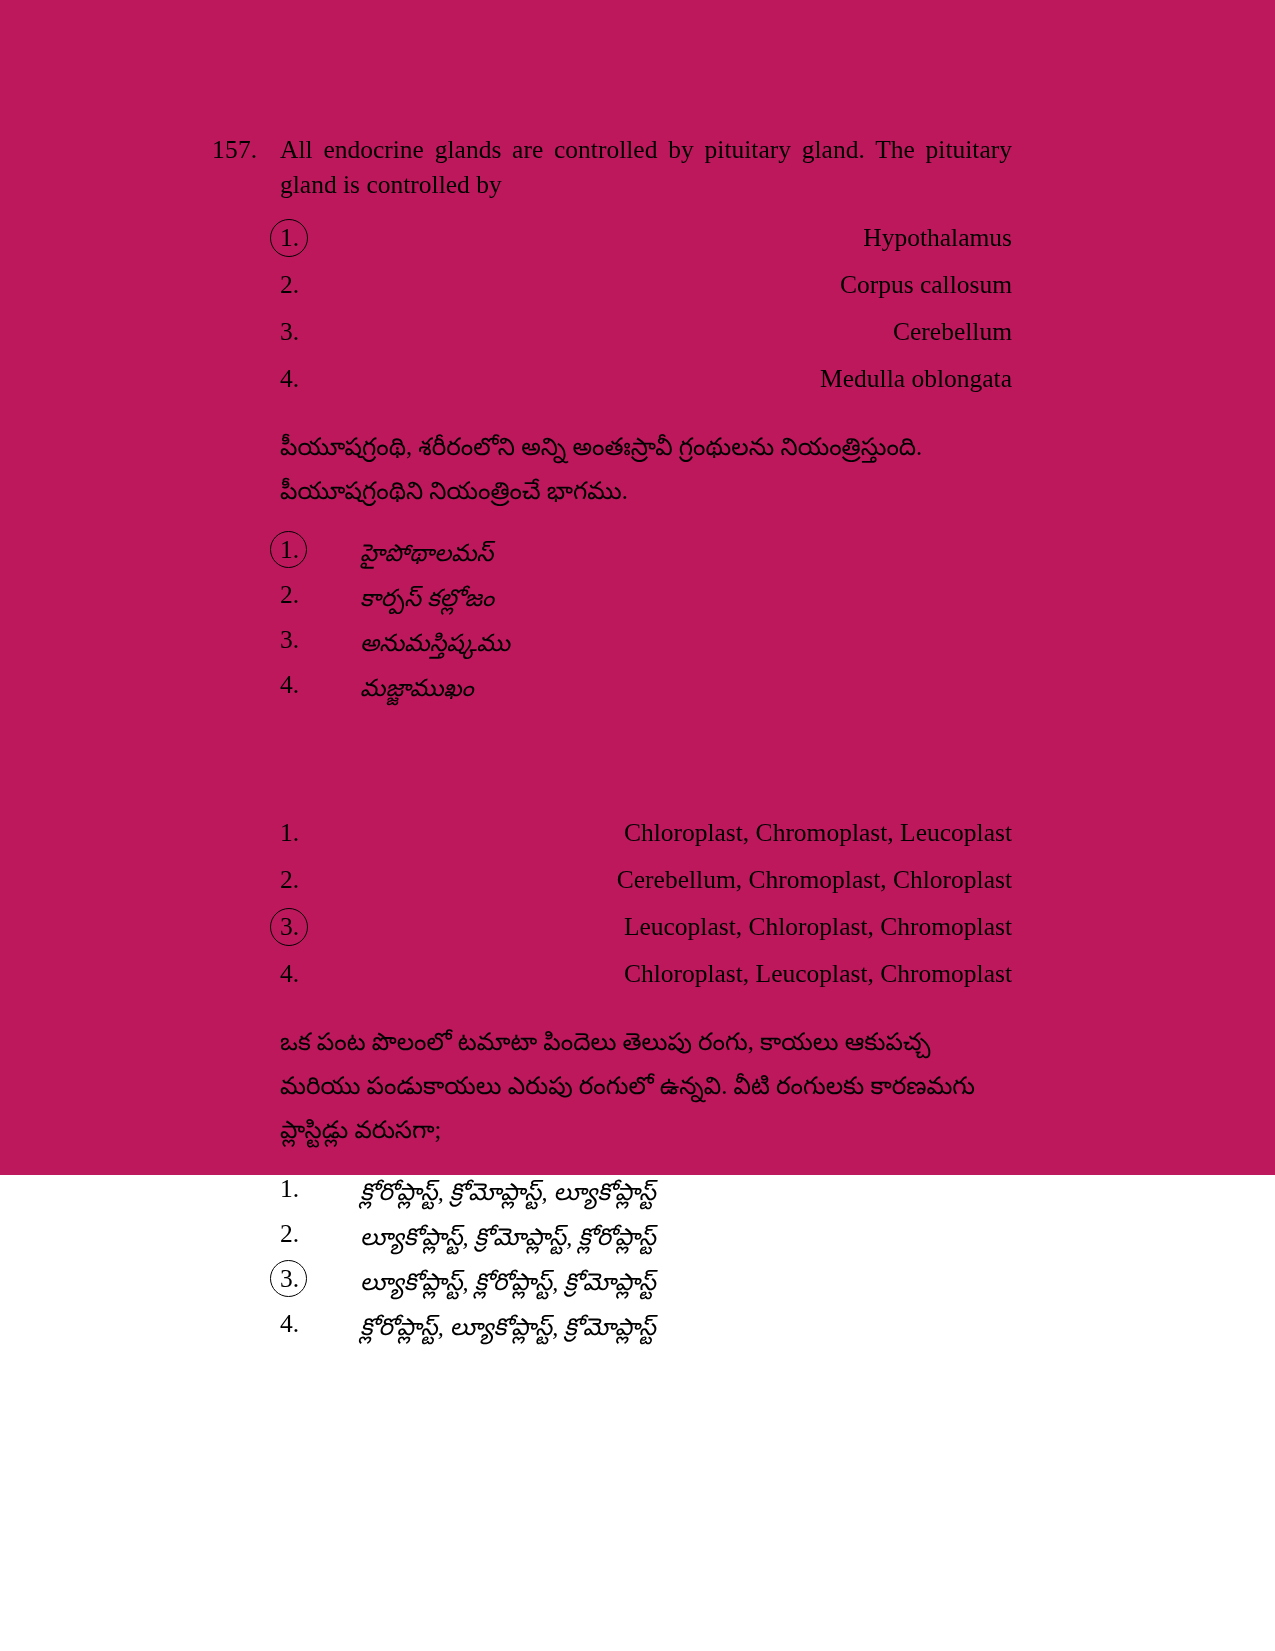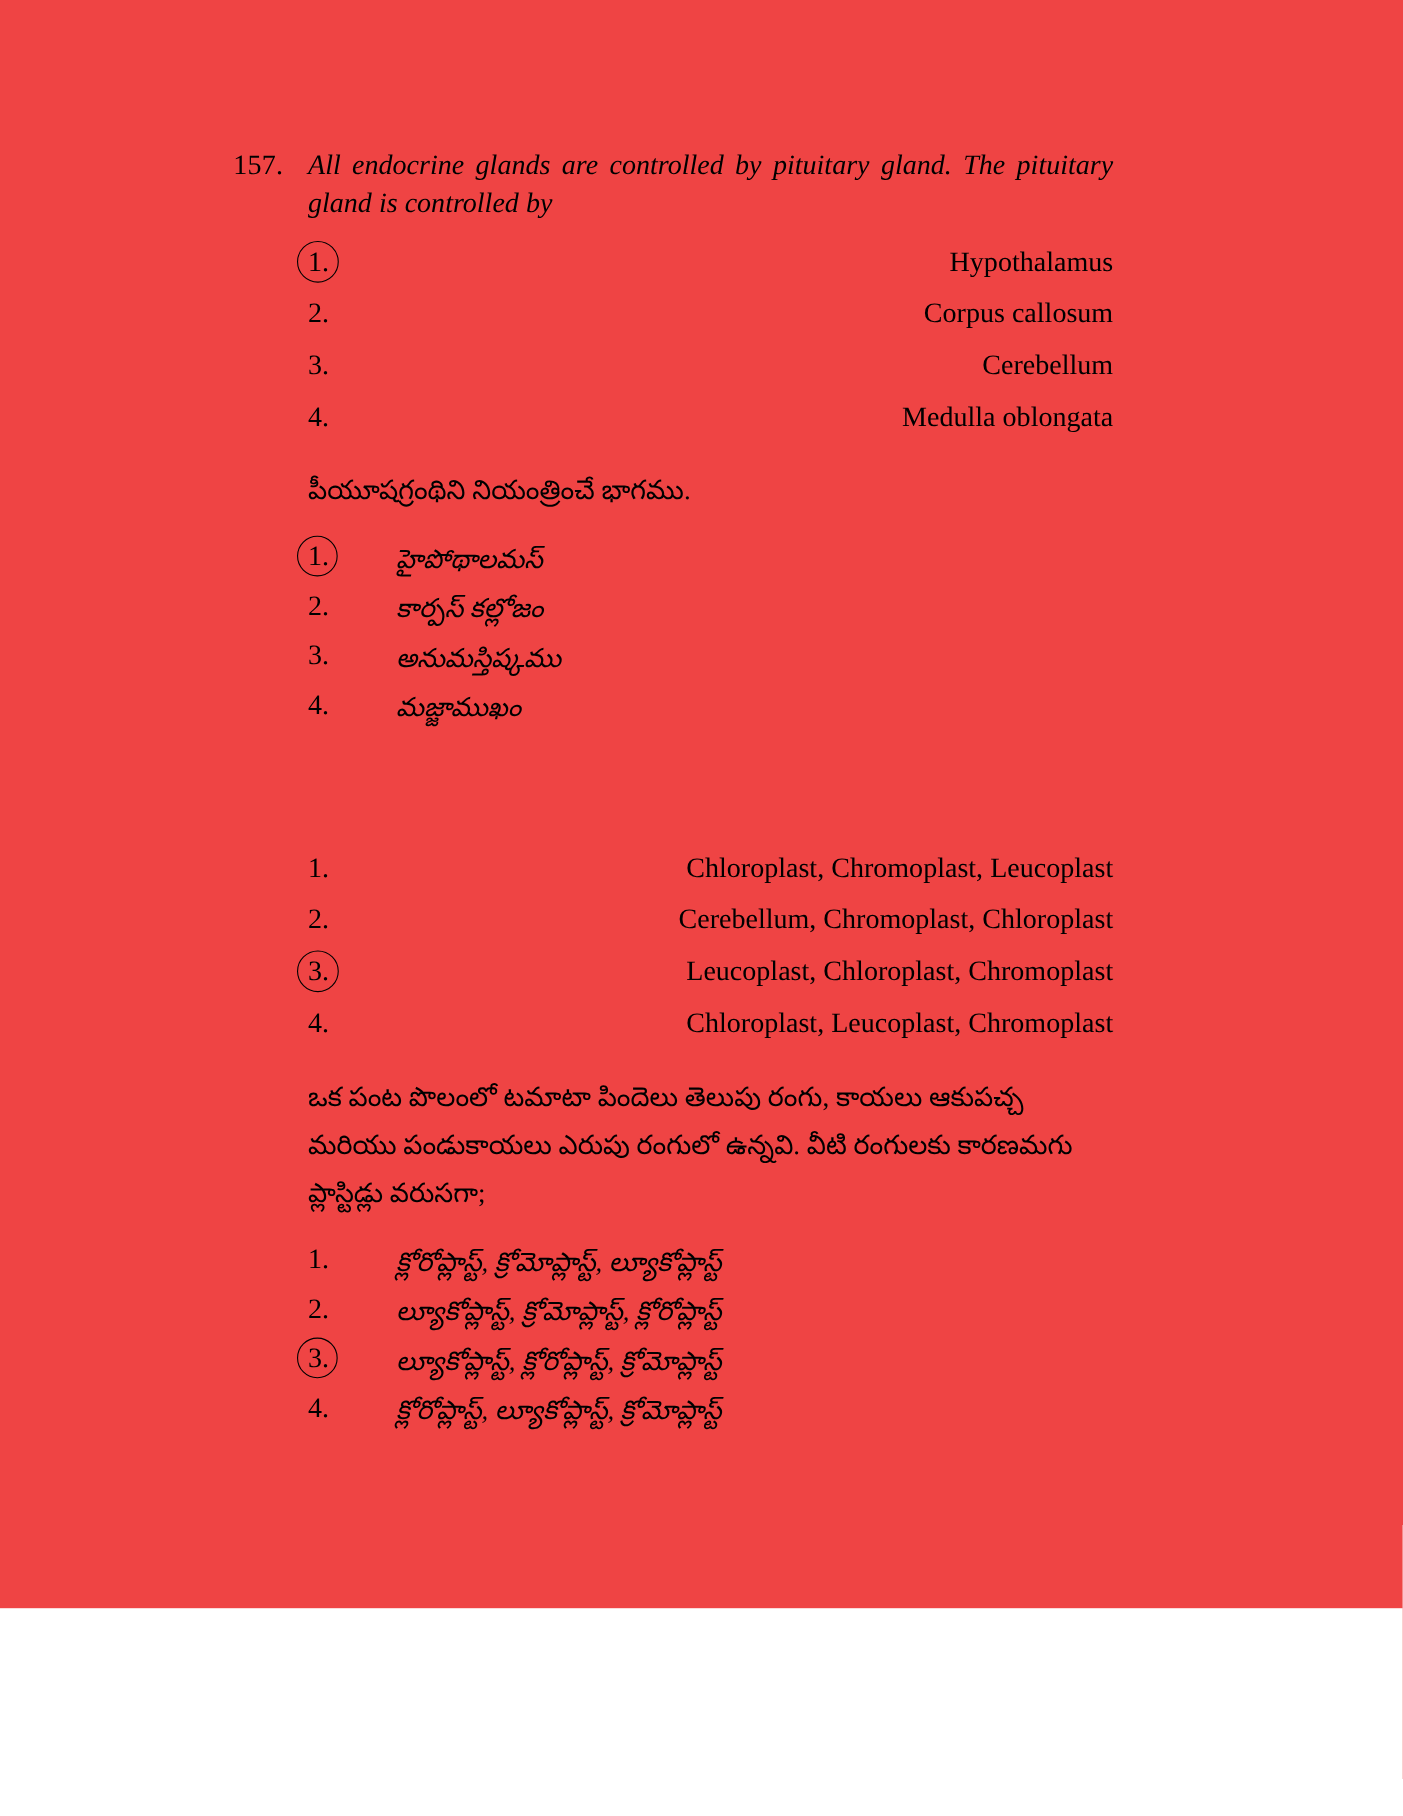--- a/index.html
+++ b/index.html
@@ -12,22 +12,22 @@
     height: 1651px;
     position: relative;
     font-family: "Liberation Serif", "DejaVu Serif", serif;
     color: #000000;
     overflow: hidden;
   }
   .page {
     position: absolute;
     left: 0; top: 0;
     width: 1275px;
-    height: 1462px;
-    background: #ef4444;
+    height: 1175px;
+    background: #be185d;
   }
   .content {
     position: absolute;
     left: 212px;
     top: 132px;
     width: 800px;
   }
 
   
   .question-block {
@@ -44,21 +44,20 @@
     line-height: 35px;
     letter-spacing: .2px;
   }
   .q-text {
     flex: 1 1 auto;
     font-size: 25.5px;
     line-height: 35px;
     text-align: justify;
     text-justify: inter-word;
     hyphens: none;
-    font-style: italic;
   }
 
   
   .options {
     margin-top: 16px;
   }
   .opt-row {
     display: flex;
     align-items: flex-start;
     min-height: 46px;
@@ -155,20 +154,21 @@
           <div class="opt-marker"><span class="num">3.</span></div>
           <div class="opt-text">Cerebellum</div>
         </div>
         <div class="opt-row eng">
           <div class="opt-marker"><span class="num">4.</span></div>
           <div class="opt-text">Medulla oblongata</div>
         </div>
       </div>
 
       <div class="tel-para">
+        <div>పీయూషగ్రంథి, శరీరంలోని అన్ని అంతఃస్రావీ గ్రంథులను నియంత్రిస్తుంది.</div>
         <div>పీయూషగ్రంథిని నియంత్రించే భాగము.</div>
       </div>
 
       <div class="options tel-options">
         <div class="opt-row">
           <div class="opt-marker circled"><span class="num">1.</span></div>
           <div class="opt-text tel">హైపోథాలమస్</div>
         </div>
         <div class="opt-row">
           <div class="opt-marker"><span class="num">2.</span></div>

